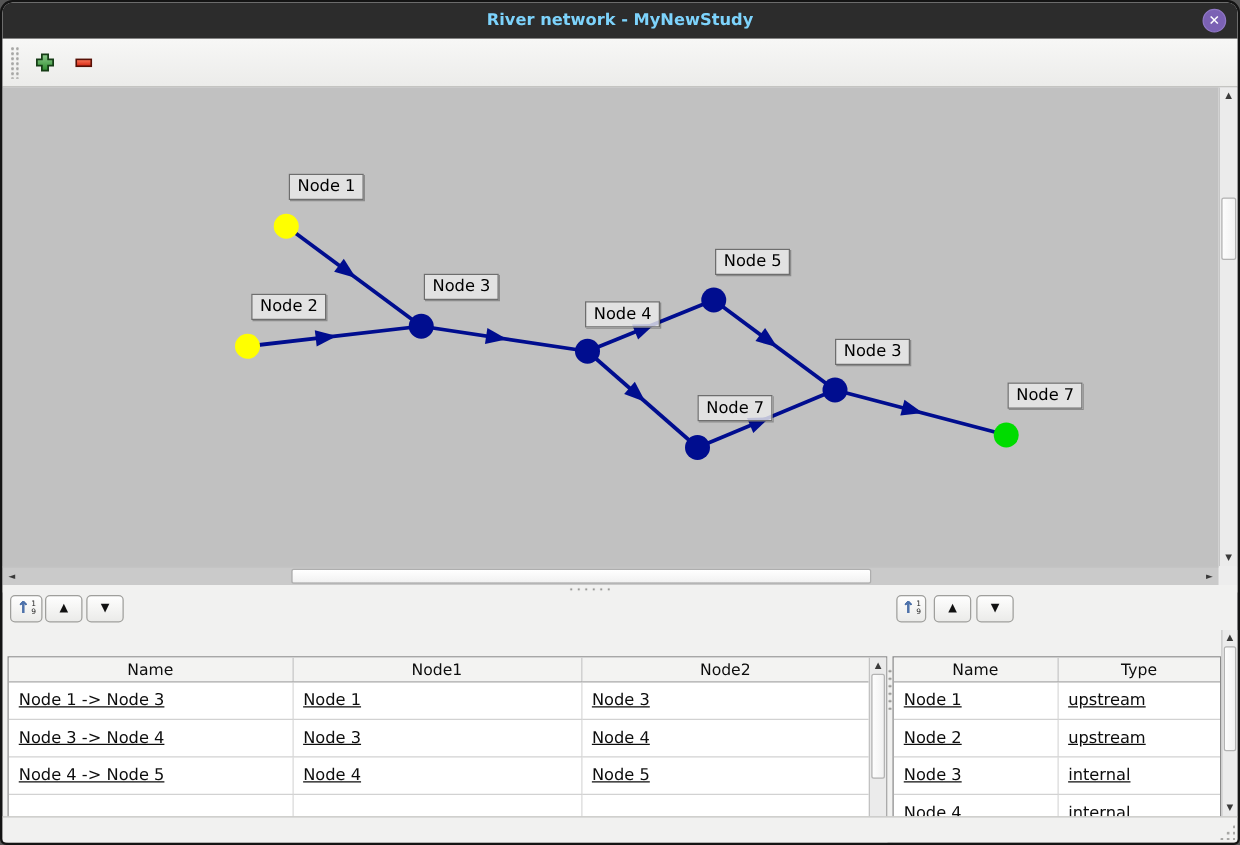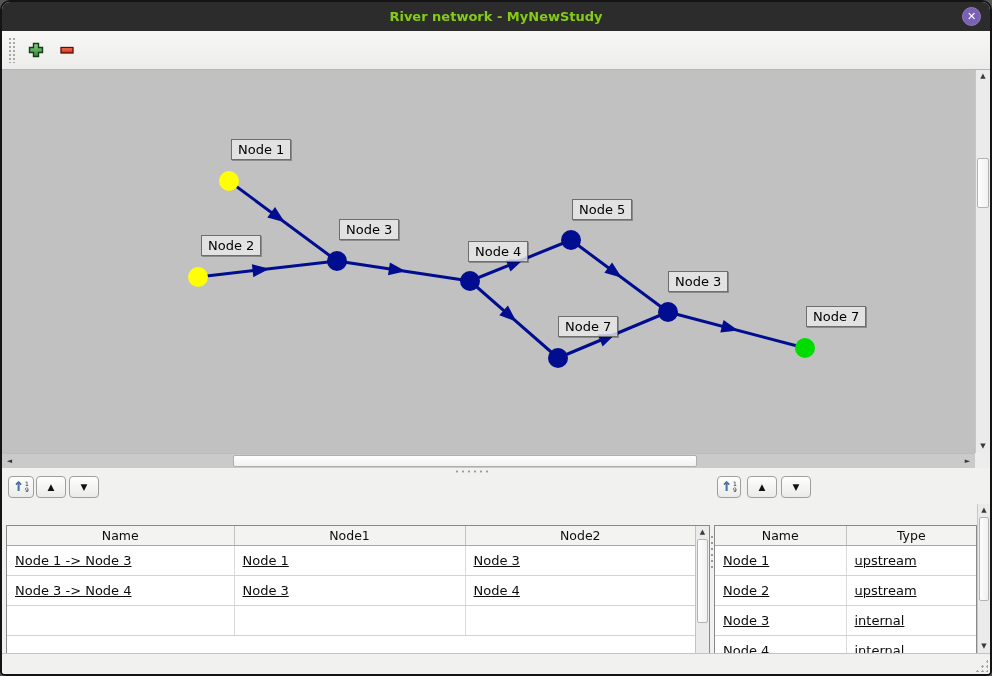--- a/index.html
+++ b/index.html
@@ -4,21 +4,21 @@
 <style>
   * { margin:0; padding:0; box-sizing:border-box; }
   html,body { background:#555; font-family:"DejaVu Sans","Liberation Sans",sans-serif; }
 
   .window { position:relative; width:992px; height:676px; border:2px solid #141414;
             border-radius:10px 10px 5px 5px; overflow:hidden; background:#f1f1f0; }
 
   
   .titlebar { position:absolute; left:0; top:0; width:988px; height:29px; background:#2c2c2c;
               display:flex; align-items:center; justify-content:center; }
-  .title { color:#84cc16; font-size:13px; font-weight:bold; }
+  .title { color:#7dd3fc; font-size:13px; font-weight:bold; }
   .close-btn { position:absolute; right:9px; top:5px; width:19px; height:19px; border-radius:50%;
                background:#7b61b4; border:1px solid #8f77c5; color:#fff; font-size:11px; font-weight:bold;
                display:flex; align-items:center; justify-content:center; cursor:pointer; }
 
   
   .toolbar { position:absolute; left:0; top:29px; width:988px; height:39px;
              background:linear-gradient(#f7f7f6,#ececea); border-bottom:1px solid #b5b5b3;
              display:flex; align-items:center; }
   .grip-v { width:7px; height:26px; margin-left:6px;
             background-image:radial-gradient(circle,#a8a8a6 1px,transparent 1.3px);
@@ -219,20 +219,25 @@
             <td>Node 1 -&gt; Node 3</td>
             <td>Node 1</td>
             <td>Node 3</td>
           </tr>
           <tr>
             <td>Node 3 -&gt; Node 4</td>
             <td>Node 3</td>
             <td>Node 4</td>
           </tr>
           <tr>
+            <td>Node 4 -&gt; Node 5</td>
+            <td>Node 4</td>
+            <td>Node 5</td>
+          </tr>
+          <tr>
             <td></td>
             <td></td>
             <td></td>
           </tr>
         </tbody>
       </table>
     <div class="tbl-scroll">
       <div class="sb-arrow" style="top:0;">▲</div>
       <div class="vthumb" style="top:13px; height:84px;"></div>
       <div class="sb-arrow" style="bottom:0;">▼</div>

